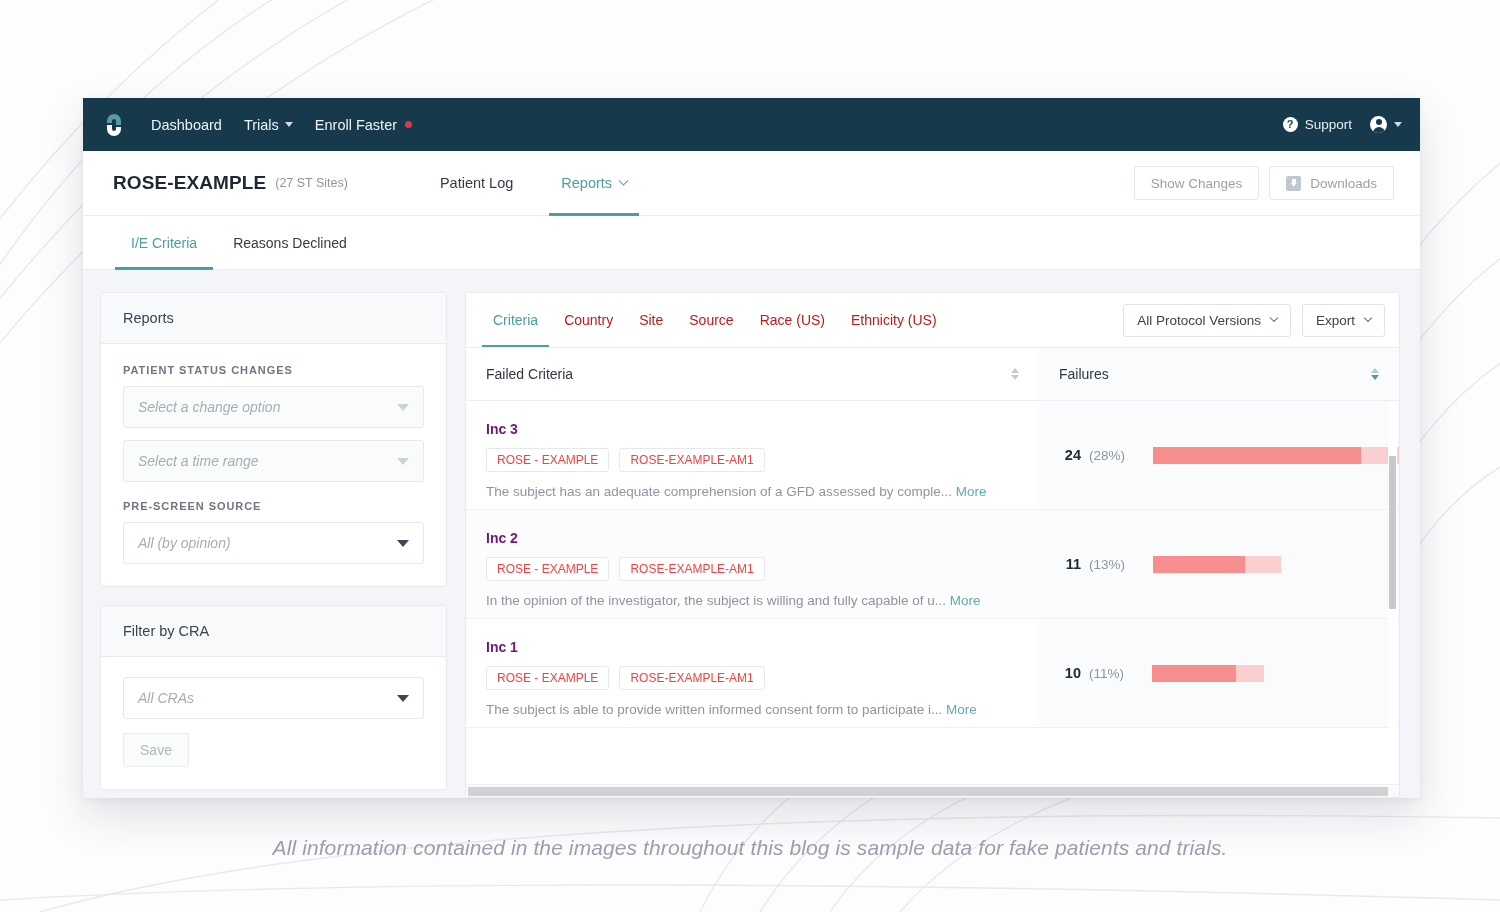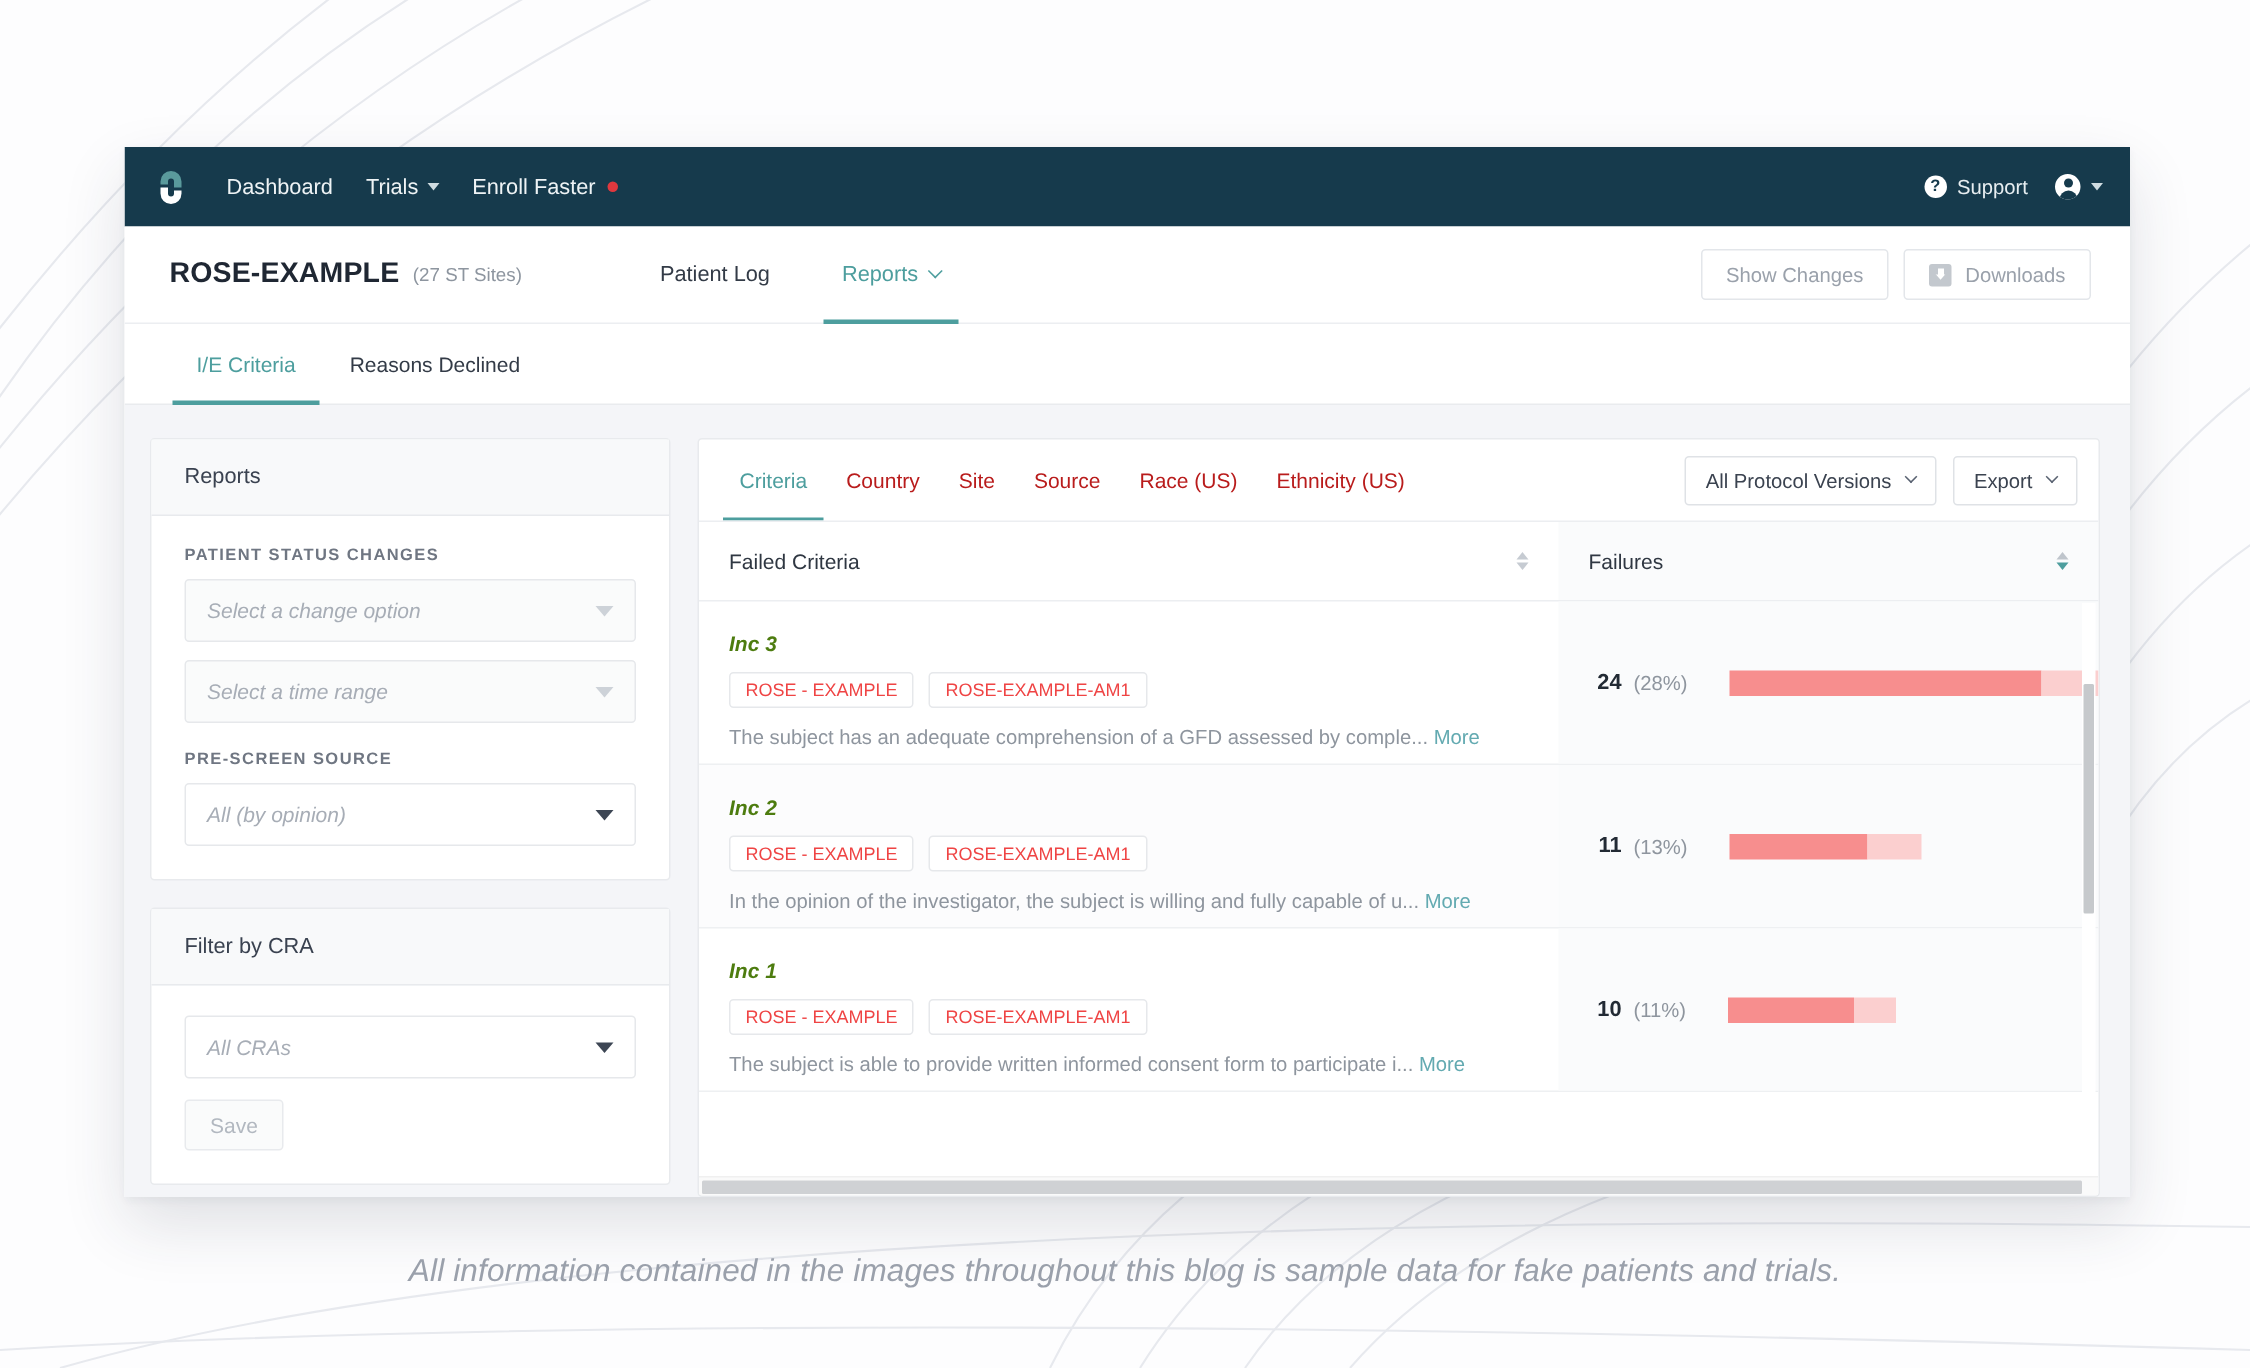--- a/index.html
+++ b/index.html
@@ -141,21 +141,21 @@
             border-bottom:5px solid #c6cbd2; }
   .tri-dn { width:0;height:0;border-left:4px solid transparent;border-right:4px solid transparent;
             border-top:5px solid #c6cbd2; }
   .sorter.teal .tri-dn { border-top-color:#4d9e9e; }
   .sorter.teal .tri-up { border-bottom-color:#bfc5cc; }
 
   .row { display:flex; border-bottom:1px solid #eef0f2; height:109px; }
   .cell-criteria { width:573px; flex:0 0 573px; padding:20px 20px 0 20px; }
   .cell-failures { flex:1; background:#fafbfc; display:flex; align-items:center; padding:0 20px; gap:14px; }
   .row:nth-child(odd) .cell-criteria { background:#fcfcfd; }
-  .crit-name { font-size:14px; font-weight:bold; color:#4d7c0f; margin-bottom:11px;font-style:italic; }
+  .crit-name { font-size:14px; font-weight:bold; color:#701a75; margin-bottom:11px; }
   .chips { display:flex; gap:10px; margin-bottom:12px; }
   .chip { border:1px solid #e6e8eb; border-radius:3px; font-size:12px; color:#ef4444; padding:4px 10px;
           background:#fff; white-space:nowrap; }
   .crit-desc { font-size:13.5px; color:#8e959e; white-space:nowrap; overflow:hidden; }
   .more-link { color:#63aab1; cursor:pointer; }
   .fail-num { font-size:14.5px; font-weight:bold; color:#222a34; min-width:22px; text-align:right; }
   .fail-pct { font-size:13.5px; color:#8e959e; margin-left:-6px; }
   .bar { height:17px; display:flex; margin-left:14px; }
   .bar-dark { background:#f78e8e; }
   .bar-light { background:#fbcfcf; }

